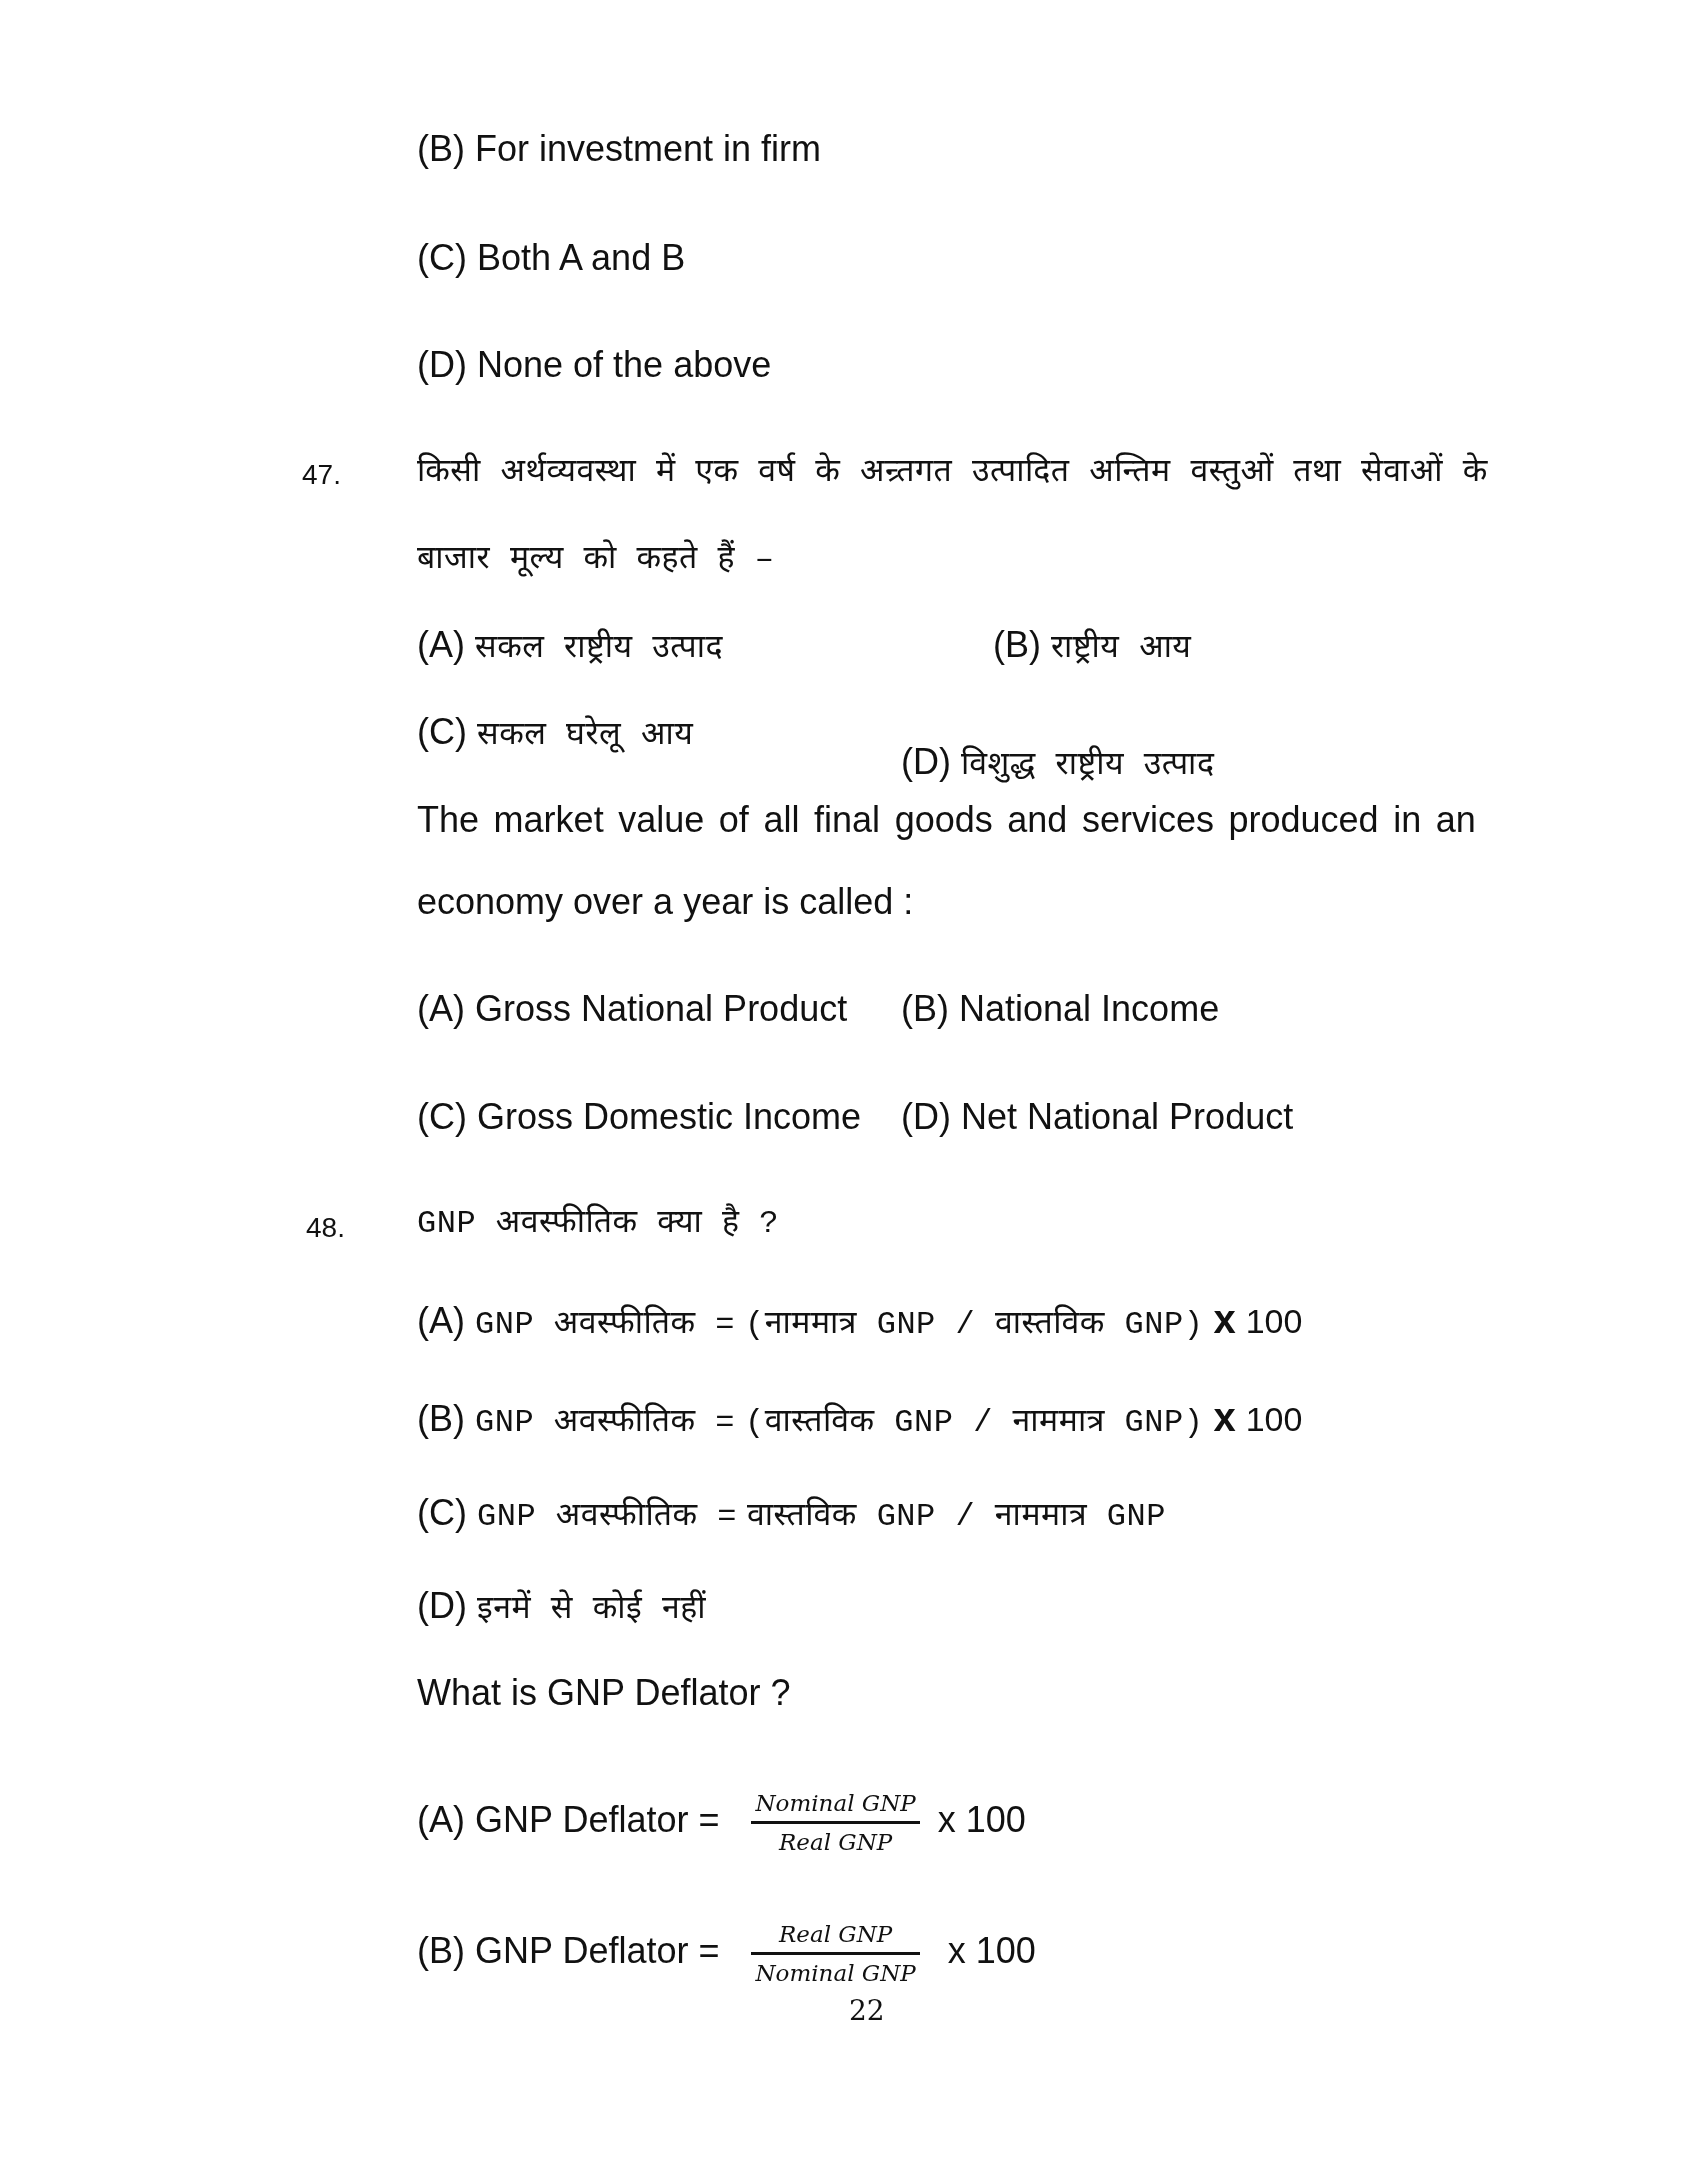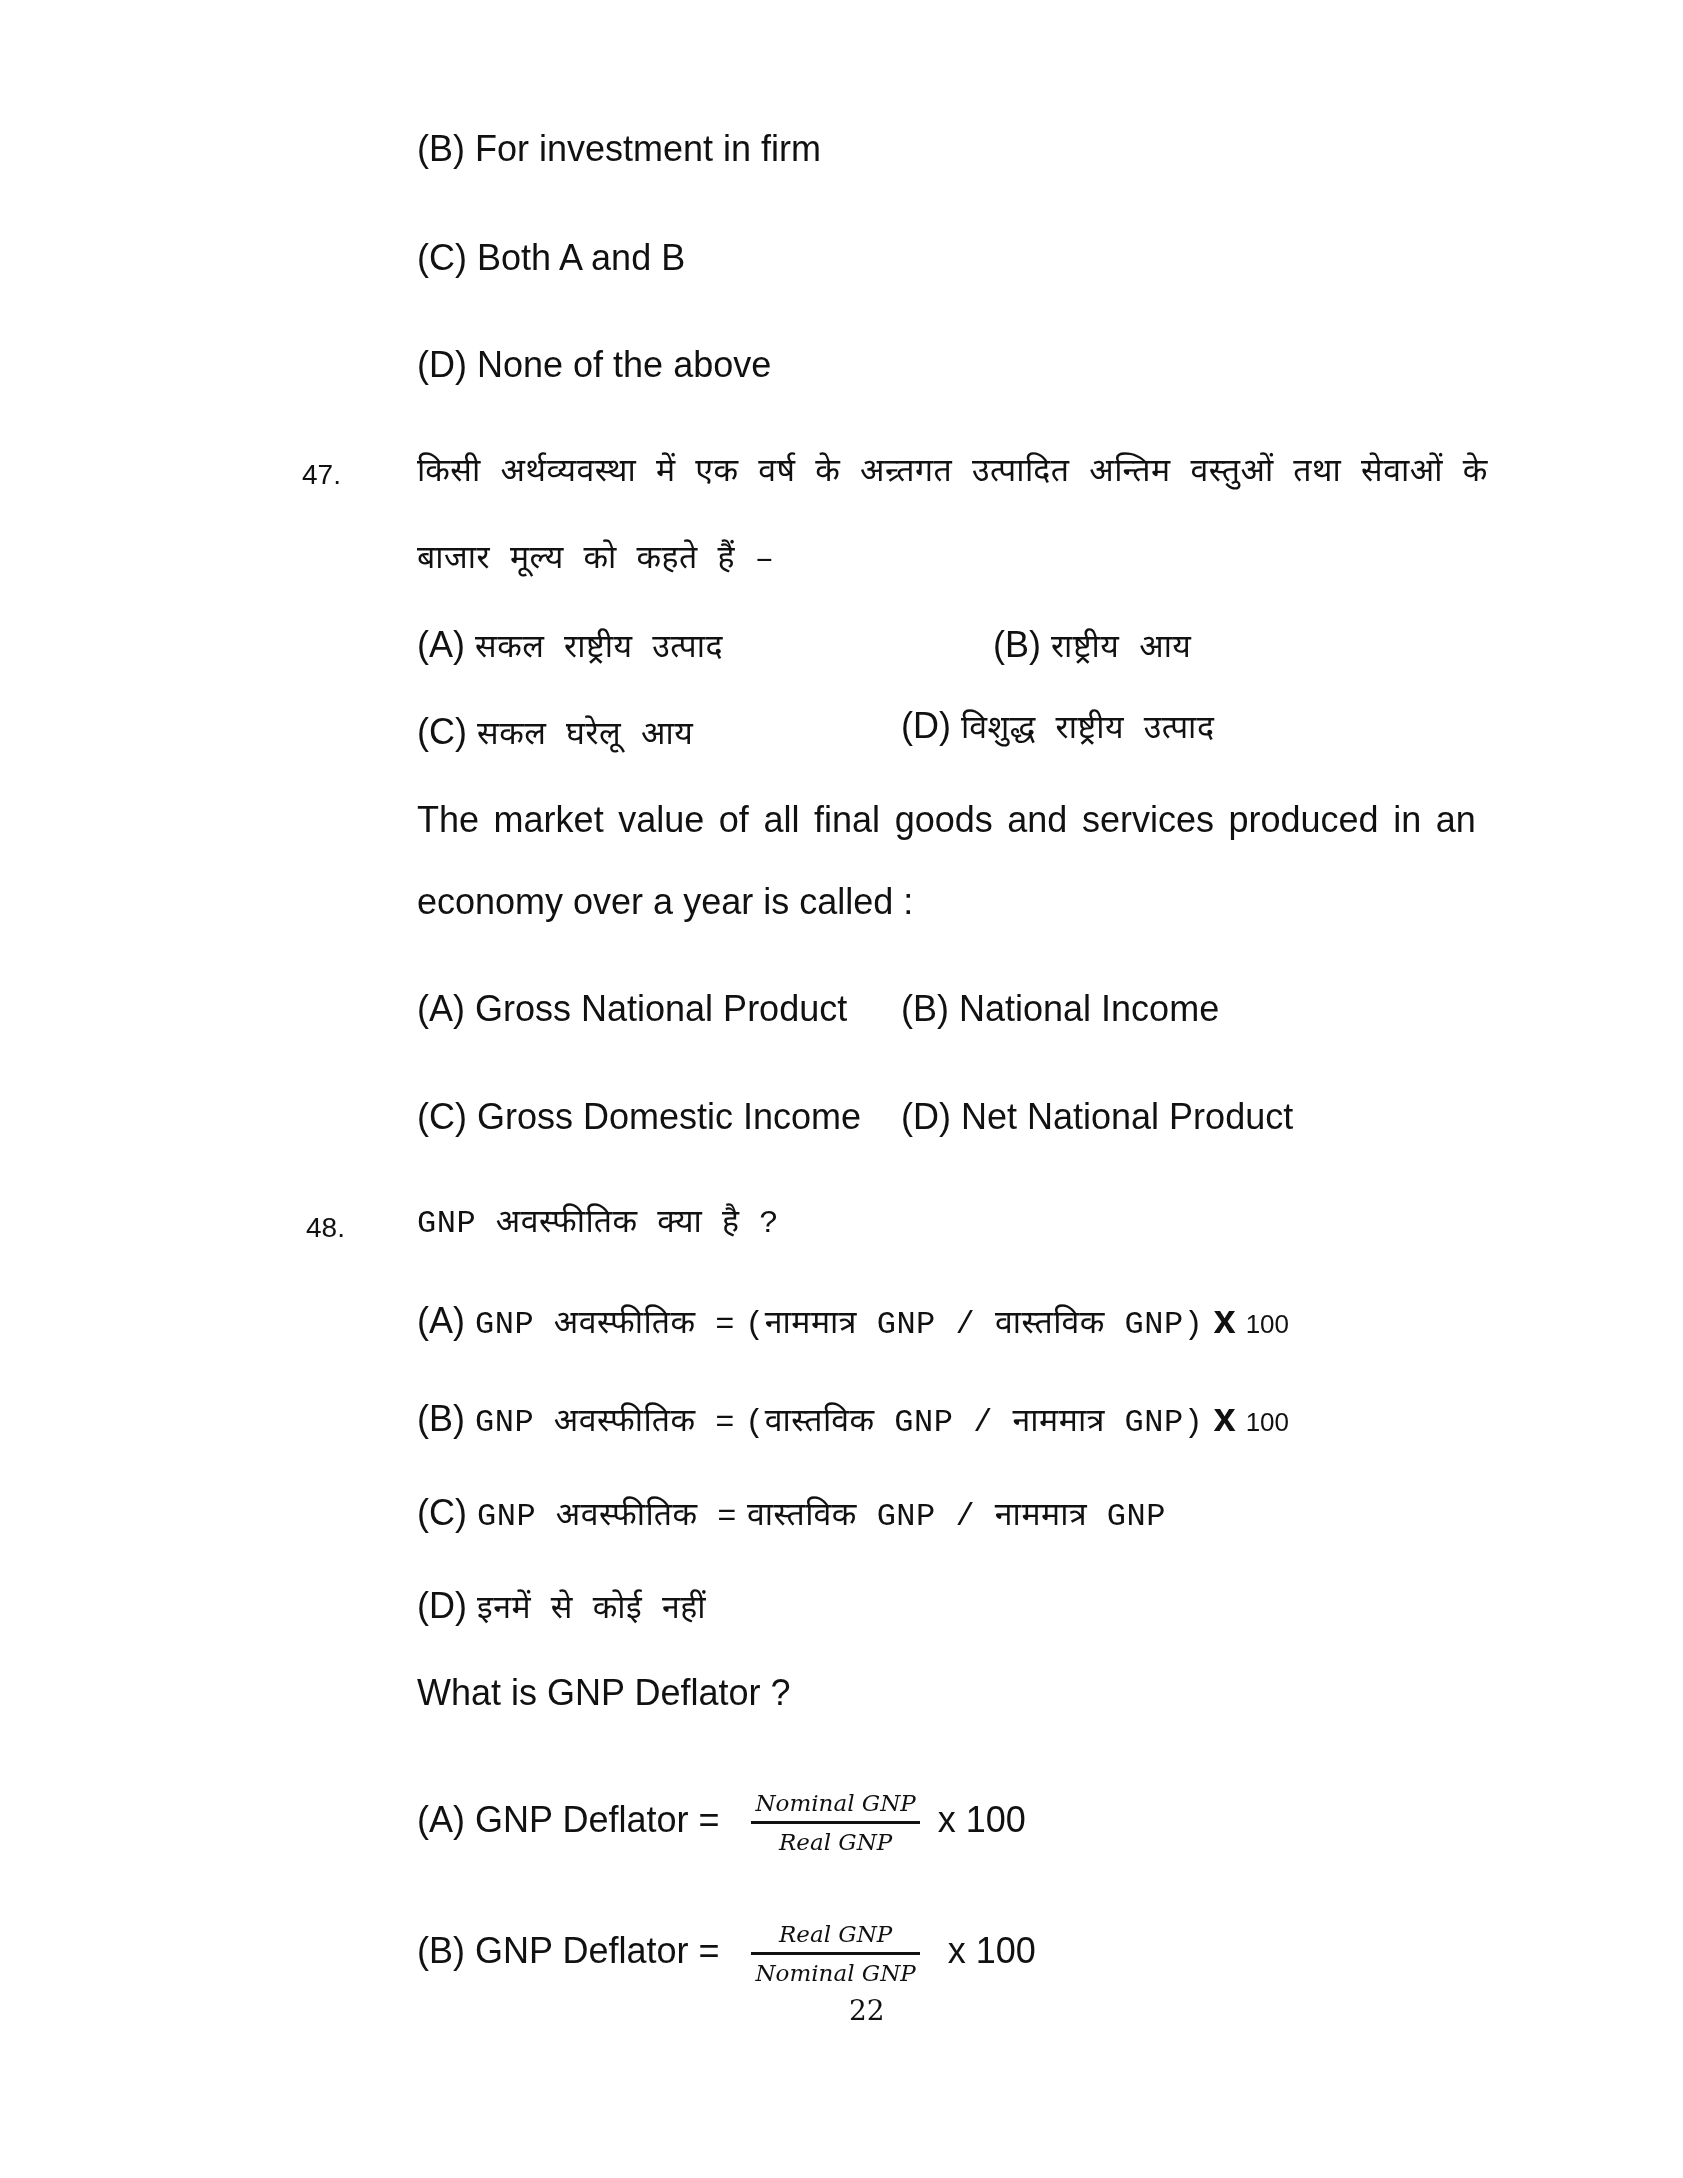--- a/index.html
+++ b/index.html
@@ -2,21 +2,21 @@
 <html><head>
 <meta charset="utf-8">
 <style>
   html, body { margin: 0; padding: 0; background: #ffffff; }
   body { width: 1683px; height: 2178px; position: relative; overflow: hidden;
          font-family: "Liberation Sans", "DejaVu Sans", sans-serif; color: #111; }
   .line { position: absolute; white-space: nowrap; font-size: 36px; line-height: 44px; }
   .qnum { position: absolute; font-size: 28px; line-height: 44px; }
   .hi { font-family: Liberation Mono, monospace; font-size: 32px; letter-spacing: 0.5px; }
   .just { width: 1059px; display: flex; justify-content: space-between; }
-  .small { font-size: 26px; }
+  .small { font-size: 34px; }
   .bigx { font-size: 40px; font-weight: bold; }
   .frac { display: inline-flex; flex-direction: column; align-items: center; vertical-align: middle;
           margin: 0 8px 0 22px; font-family: "DejaVu Serif", "Liberation Serif", serif; font-style: italic; font-size: 23px; line-height: 30px; }
   .frac .num { padding: 0 4px 3px; }
   .frac .bar { width: 100%; height: 3px; background: #111; }
   .frac .den { padding: 3px 4px 0; }
   .pageno { position: absolute; font-family: "DejaVu Serif", "Liberation Serif", serif; font-size: 28px; }
 </style>
 </head>
 <body>
@@ -43,21 +43,21 @@
   <span class="hi">सकल राष्ट्रीय उत्पाद</span>
 </div>
 <div class="line" style="left:993px; top:623px;">
   <span>(B)</span>
   <span class="hi">राष्ट्रीय आय</span>
 </div>
 <div class="line" style="left:417px; top:710px;">
   <span>(C)</span>
   <span class="hi">सकल घरेलू आय</span>
 </div>
-<div class="line" style="left:901px; top:704px;">
+<div class="line" style="left:901px; top:740px;">
   <span>(D)</span>
   <span class="hi">विशुद्ध राष्ट्रीय उत्पाद</span>
 </div>
 
 <div class="line just" style="left:417px; top:798px;">
   <span>The</span>
   <span>market</span>
   <span>value</span>
   <span>of</span>
   <span>all</span>

